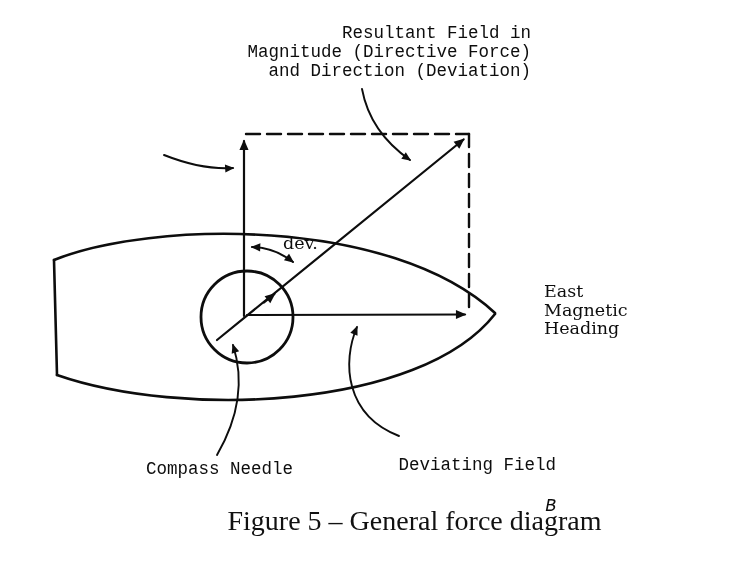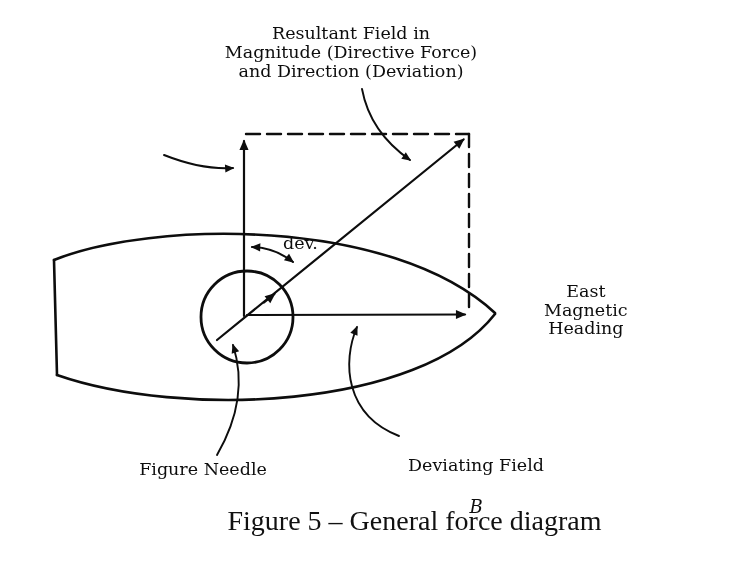--- a/index.html
+++ b/index.html
@@ -12,23 +12,22 @@
     font-family: "DejaVu Serif", serif;
     color: #0d0d0d;
   }
   #diagram-svg { position: absolute; left: 0; top: 0; }
   .lbl {
     position: absolute;
     font-size: 17.5px;
     line-height: 19px;
     white-space: pre-line;
     color: #0d0d0d;
-    text-align: center;
   }
-  .center { text-align: center; }
+  .center { text-align: right; font-family: Liberation Mono, monospace; }
   .sym { font-style: italic; font-size: 18px; margin-top: 4px; }
   #caption {
     position: absolute;
     left: 0; top: 506px;
     width: 743px;
     text-align: center;
     font-family: "Liberation Serif", serif;
     font-size: 28px;
     line-height: 30px;
     color: #111111;
@@ -78,17 +77,17 @@
 
   <div class="lbl center" style="left:396px; top:437px; width:160px;">
     <div>Deviating Field</div>
     <div class="sym" style="margin-top:3px;">B</div>
   </div>
 
   <div class="lbl" style="left:544px; top:282px; line-height:18.5px;">East
 Magnetic
 Heading</div>
 
-  <div class="lbl center" style="left:113px; top:460px; width:180px;">Figure Needle</div>
+  <div class="lbl center" style="left:113px; top:460px; width:180px;">Compass Needle</div>
 
   <div id="caption">Figure 5 – General force diagram</div>
 
 </div>
 
 </body></html>

